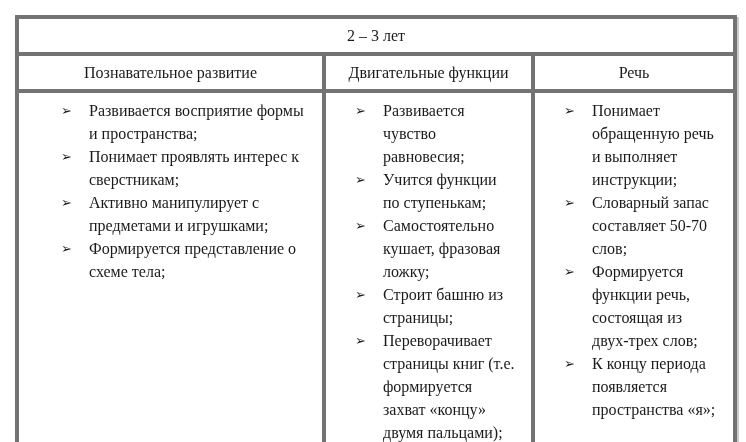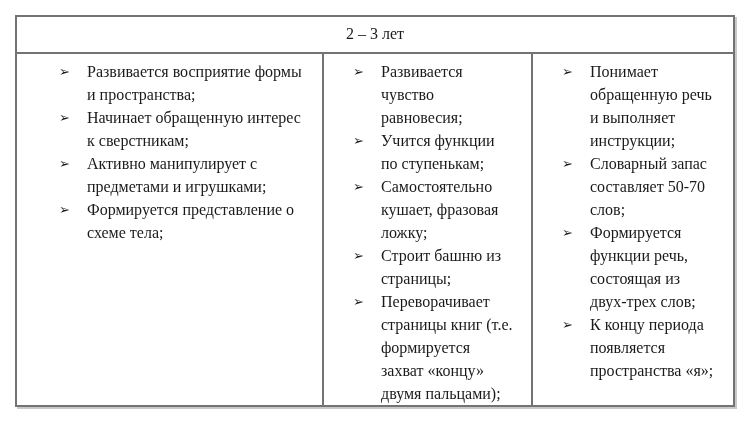--- a/index.html
+++ b/index.html
@@ -23,21 +23,21 @@
     table-layout: fixed;
     border-collapse: collapse;
     border: 2px solid #3f3f3f;
     box-shadow: 2px 2px 0 #c9c9c9;
     background: #ffffff;
   }
   col.c1 { width: 307px; }
   col.c2 { width: 209px; }
   col.c3 { width: 202px; }
   td, th {
-    border: 2px solid #737373;
+    border: 4px solid #737373;
     vertical-align: top;
     padding: 0;
     font-weight: normal;
   }
   .title-cell {
     height: 37px;
     text-align: center;
     padding-top: 5px;
     font-size: 16px;
     line-height: 23px;
@@ -88,30 +88,35 @@
     <colgroup>
       <col class="c1">
       <col class="c2">
       <col class="c3">
     </colgroup>
     <tbody>
       <tr>
         <td class="title-cell" colspan="3">2 – 3 лет</td>
       </tr>
       <tr>
+        <th class="header-cell">Познавательное развитие</th>
+        <th class="header-cell">Двигательные функции</th>
+        <th class="header-cell">Речь</th>
+      </tr>
+      <tr>
 
         <td class="content-cell">
           <ul class="items col-1">
             <li>
               <span class="bullet">➢</span>
               <span class="item-text">Развивается восприятие формы и пространства;</span>
             </li>
             <li>
               <span class="bullet">➢</span>
-              <span class="item-text">Начинает обращенную интерес к сверстникам;</span>
+              <span class="item-text">Понимает проявлять интерес к сверстникам;</span>
             </li>
             <li>
               <span class="bullet">➢</span>
               <span class="item-text">Активно манипулирует с предметами и игрушками;</span>
             </li>
             <li>
               <span class="bullet">➢</span>
               <span class="item-text">Формируется представление о схеме тела;</span>
             </li>
           </ul>

